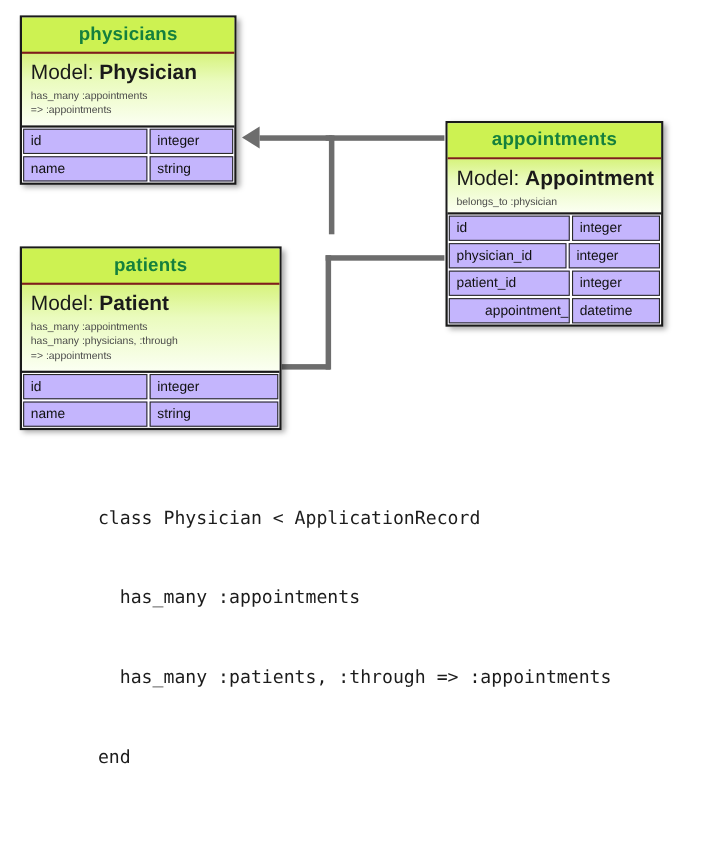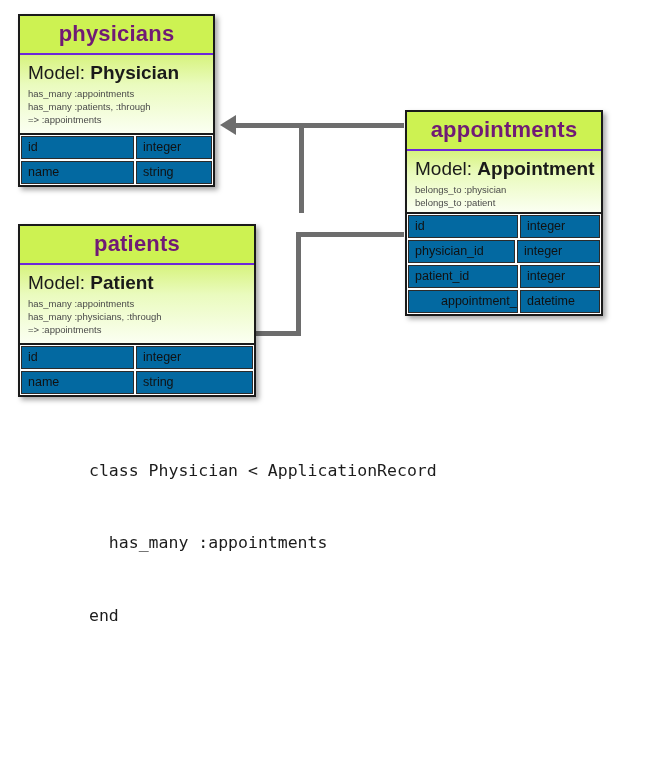--- a/index.html
+++ b/index.html
@@ -20,25 +20,25 @@
     position: absolute;
     box-sizing: border-box;
     border: 2px solid #1a1a1a;
     background: #ffffff;
     box-shadow: 3px 3px 5px rgba(0,0,0,0.35);
     z-index: 5;
   }
   .er-title {
     box-sizing: border-box;
     background: #cdf252;
-    border-bottom: 2px solid #6d28d9;
+    border-bottom: 2px solid #7f1d1d;
     text-align: center;
     font-weight: bold;
-    font-size: 22px;
-    color: #701a75;
+    font-size: 17px;
+    color: #15803d;
     padding: 5px 0 6px 0;
     letter-spacing: 0.2px;
   }
   .er-body {
     box-sizing: border-box;
     background: linear-gradient(to bottom, #d7f37e 0%, #eafbbe 38%, #fbfff2 100%);
     border-bottom: 2px solid #1a1a1a;
     padding: 7px 8px 7px 8px;
   }
   .er-model {
@@ -59,21 +59,21 @@
     display: flex;
     width: 100%;
     box-sizing: border-box;
   }
   .er-cell {
     box-sizing: border-box;
     border: 1px solid #2b2b2b;
     padding: 3px 6px 4px 6px;
     font-size: 12.5px;
     color: #111111;
-    background: #0369a1;
+    background: #c4b5fd;
     white-space: nowrap;
     overflow: hidden;
     margin: 1px;
   }
   .er-cell.name-col { flex: 0 0 auto; }
   .er-cell.type-col { flex: 1 1 auto; }
 
   
   .conn {
     position: absolute;
@@ -122,21 +122,20 @@
 </div>
 
 <div class="er-table" style="left:18px; top:14px; width:197px;">
   <div class="er-title">physicians</div>
   <div class="er-body">
     <div class="er-model">
       <span>Model:</span>
       <b>Physician</b>
     </div>
     <div class="er-assoc">has_many :appointments</div>
-    <div class="er-assoc">has_many :patients, :through</div>
     <div class="er-assoc">=&gt; :appointments</div>
   </div>
   <div class="er-rows">
     <div class="er-row">
       <div class="er-cell name-col" style="width:113px;">id</div>
       <div class="er-cell type-col">integer</div>
     </div>
     <div class="er-row">
       <div class="er-cell name-col" style="width:113px;">name</div>
       <div class="er-cell type-col">string</div>
@@ -168,21 +167,20 @@
 </div>
 
 <div class="er-table" style="left:405px; top:74px; width:198px;margin-top:36px;">
   <div class="er-title">appointments</div>
   <div class="er-body" style="padding-bottom:3px;">
     <div class="er-model">
       <span>Model:</span>
       <b>Appointment</b>
     </div>
     <div class="er-assoc">belongs_to :physician</div>
-    <div class="er-assoc">belongs_to :patient</div>
   </div>
   <div class="er-rows">
     <div class="er-row">
       <div class="er-cell name-col" style="width:110px;">id</div>
       <div class="er-cell type-col">integer</div>
     </div>
     <div class="er-row">
       <div class="er-cell name-col" style="width:107px;">physician_id</div>
       <div class="er-cell type-col">integer</div>
     </div>
@@ -193,20 +191,21 @@
     <div class="er-row">
       <div class="er-cell name-col" style="width:110px;padding-left:32px;">appointment_date</div>
       <div class="er-cell type-col">datetime</div>
     </div>
   </div>
 </div>
 
 <div class="code-block">
   <div class="code-line">class Physician &lt; ApplicationRecord</div>
   <div class="code-line">  has_many :appointments</div>
+  <div class="code-line">  has_many :patients, :through =&gt; :appointments</div>
   <div class="code-line">end</div>
   <div class="code-line">&nbsp;</div>
   
   
   
   
   
   
   
   

